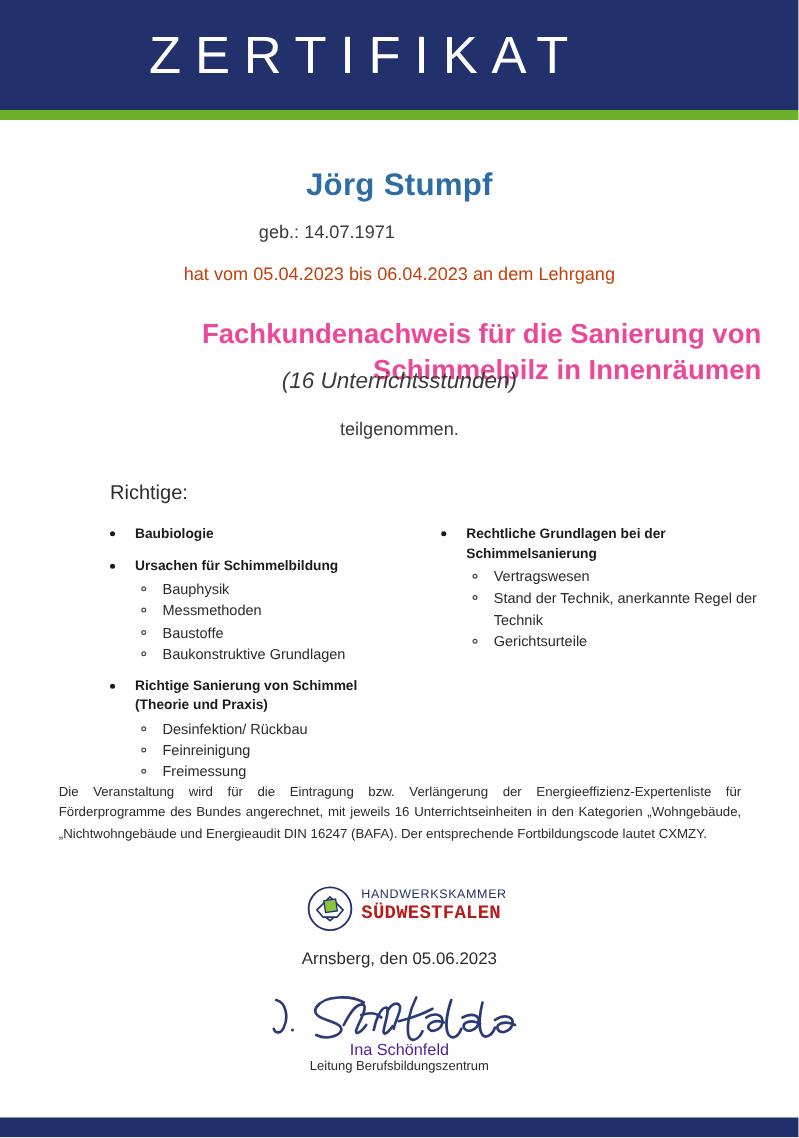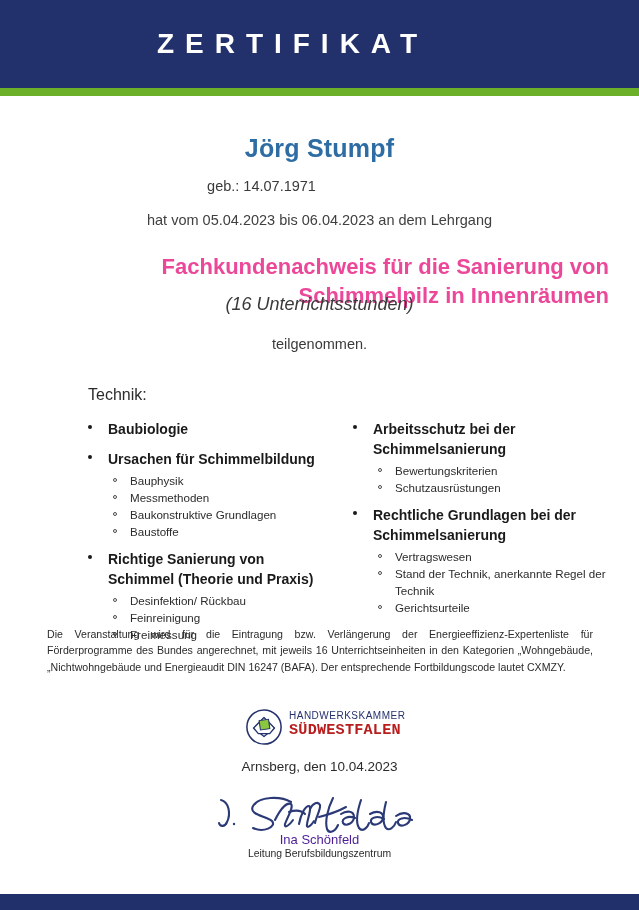--- a/index.html
+++ b/index.html
@@ -33,22 +33,22 @@
   }
   .header-title {
     position: absolute;
     top: 0;
     left: 0;
     width: 574px;
     height: 88px;
     line-height: 88px;
     text-align: center;
     color: #ffffff;
-    font-size: 28px;
-    font-weight: 700;
+    font-size: 42px;
+    font-weight: 400;
     letter-spacing: 11px;
     text-indent: 11px;
     font-family: "Liberation Sans", sans-serif;
   }
   .header-green {
     position: absolute;
     top: 88px;
     left: 0;
     width: 639px;
     height: 8px;
@@ -86,21 +86,21 @@
     font-size: 14.5px;
     color: #3a3a3a;
   }
   .attend-line {
     position: absolute;
     top: 212px;
     left: 0;
     width: 639px;
     text-align: center;
     font-size: 14.5px;
-    color: #404040;
+    color: #c2410c;
   }
 
   
   .course-title {
     position: absolute;
     top: 252px;
     left: 30px;
     width: 579px;
     text-align: right;
     font-size: 22px;
@@ -148,21 +148,21 @@
     left: 345px;
     width: 270px;
   }
   .topic {
     position: relative;
     margin-bottom: 10px;
   }
   .topic-title {
     position: relative;
     padding-left: 28px;
-    font-size: 14px;
+    font-size: 11px;
     font-weight: bold;
     color: #1a1a1a;
     line-height: 1.42;
   }
   .topic-title .dot {
     position: absolute;
     left: 8px;
     top: 5px;
     width: 4px;
     height: 4px;
@@ -286,52 +286,45 @@
   <div class="header-green"></div>
 
   <div class="recipient-name">Jörg Stumpf</div>
   <div class="birth-line">geb.: 14.07.1971</div>
   <div class="attend-line">hat vom 05.04.2023 bis 06.04.2023 an dem Lehrgang</div>
 
   <div class="course-title">Fachkundenachweis für die Sanierung von Schimmelpilz in Innenräumen</div>
   <div class="course-hours">(16 Unterrichtsstunden)</div>
   <div class="participated">teilgenommen.</div>
 
-  <div class="contents-heading">Technik:</div>
+  <div class="contents-heading">Richtige:</div>
   <div class="col-left">
       <div class="topic">
         <div class="topic-title"><span class="dot"></span>Baubiologie</div>
       </div>
       <div class="topic">
         <div class="topic-title"><span class="dot"></span>Ursachen für Schimmelbildung</div>
         <ul class="sublist">
           <li><span class="ring"></span>Bauphysik</li>
           <li><span class="ring"></span>Messmethoden</li>
+          <li><span class="ring"></span>Baustoffe</li>
           <li><span class="ring"></span>Baukonstruktive Grundlagen</li>
-          <li><span class="ring"></span>Baustoffe</li>
         </ul>
       </div>
       <div class="topic">
         <div class="topic-title"><span class="dot"></span>Richtige Sanierung von Schimmel (Theorie und Praxis)</div>
         <ul class="sublist">
           <li><span class="ring"></span>Desinfektion/ Rückbau</li>
           <li><span class="ring"></span>Feinreinigung</li>
           <li><span class="ring"></span>Freimessung</li>
         </ul>
       </div>
     </div>
   <div class="col-right">
       <div class="topic">
-        <div class="topic-title"><span class="dot"></span>Arbeitsschutz bei der Schimmelsanierung</div>
-        <ul class="sublist">
-          <li><span class="ring"></span>Bewertungskriterien</li>
-          <li><span class="ring"></span>Schutzausrüstungen</li>
-        </ul>
-      </div>
-      <div class="topic">
         <div class="topic-title"><span class="dot"></span>Rechtliche Grundlagen bei der Schimmelsanierung</div>
         <ul class="sublist">
           <li><span class="ring"></span>Vertragswesen</li>
           <li><span class="ring"></span>Stand der Technik, anerkannte Regel der Technik</li>
           <li><span class="ring"></span>Gerichtsurteile</li>
         </ul>
       </div>
     </div>
 
   <div class="note">Die Veranstaltung wird für die Eintragung bzw. Verlängerung der Energieeffizienz-Expertenliste für Förderprogramme des Bundes angerechnet, mit jeweils 16 Unterrichtseinheiten in den Kategorien „Wohngebäude, „Nichtwohngebäude und Energieaudit DIN 16247 (BAFA). Der entsprechende Fortbildungscode lautet CXMZY.</div>
@@ -342,21 +335,21 @@
       <path d="M9 21 L20 10 L31 21 L20 30 Z" fill="#ffffff" stroke="#24316c" stroke-width="1.4" stroke-linejoin="round"></path>
       <path d="M9 21 L14 27 L26 27 L31 21" fill="#ffffff" stroke="#24316c" stroke-width="1.4" stroke-linejoin="round"></path>
       <rect x="15.5" y="12.5" width="10" height="10" transform="rotate(-8 20.5 17.5)" fill="#8cc63f" stroke="#24316c" stroke-width="1.1"></rect>
     </svg>
     <div class="logo-text">
       <div class="logo-line1">HANDWERKSKAMMER</div>
       <div class="logo-line2">SÜDWESTFALEN</div>
     </div>
   </div>
 
-  <div class="place-date">Arnsberg, den 10.04.2023</div>
+  <div class="place-date">Arnsberg, den 05.06.2023</div>
   <svg class="signature-mark" viewBox="0 0 210 50">
     <g fill="none" stroke="#2b3a77" stroke-width="2.1" stroke-linecap="round" stroke-linejoin="round">
       <path d="M6 10 C14 12, 16 24, 12 32 C10 37, 5 37, 4 33"></path>
       <circle cx="19" cy="34" r="1.2" fill="#2b3a77" stroke="none"></circle>
       <path d="M76 12 C66 6, 44 6, 38 16 C33 25, 52 26, 57 31 C62 37, 48 43, 38 38"></path>
       <path d="M60 30 C66 18, 72 12, 76 14 C79 17, 72 28, 70 34 C69 38, 73 37, 78 30"></path>
       <path d="M74 22 C80 20, 86 20, 90 24"></path>
       <path d="M84 34 C86 24, 90 16, 94 16 C97 17, 93 28, 92 34 C91 39, 95 37, 99 31"></path>
       <path d="M95 19 C98 13, 103 11, 105 15 C106 19, 101 27, 100 33"></path>
       <path d="M104 27 C112 25, 122 22, 131 17"></path>

